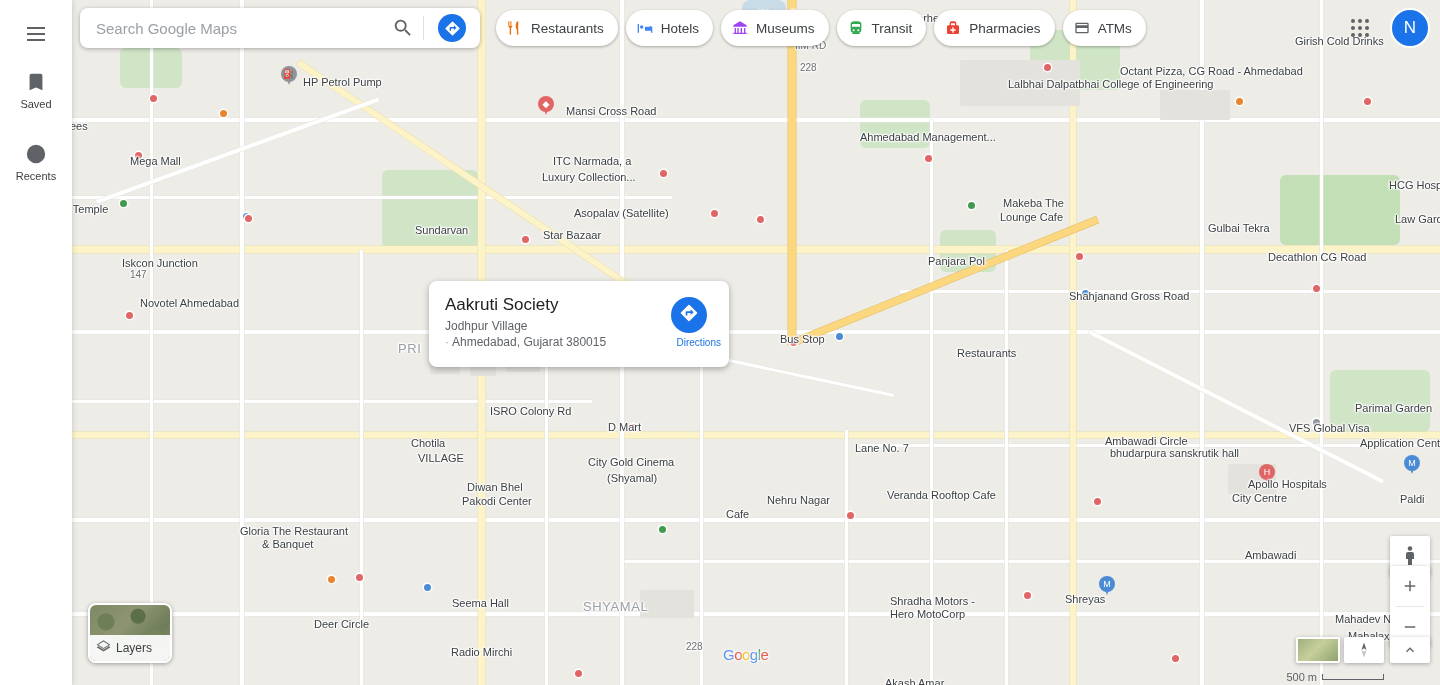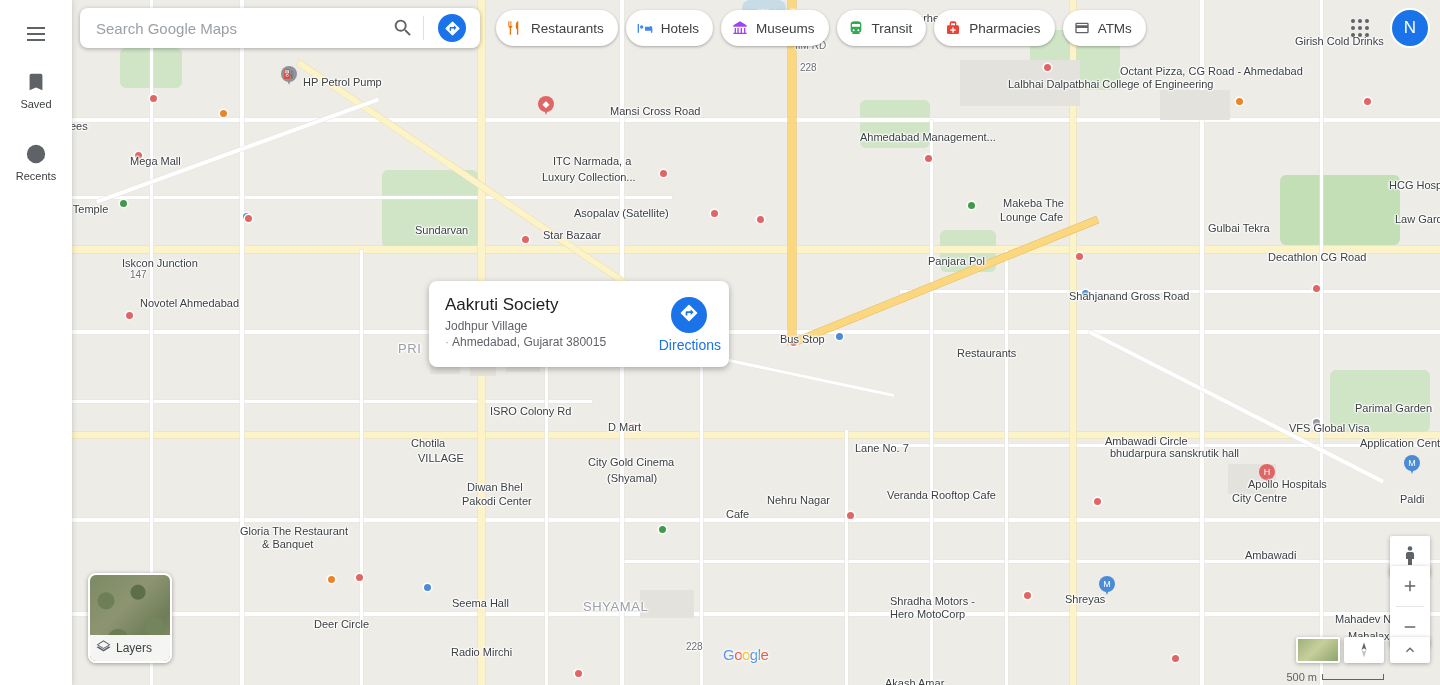--- a/index.html
+++ b/index.html
@@ -267,29 +267,29 @@
   .info-sub2 .dot { color: #9aa0a6; margin-right: 3px; }
   .dir-circle {
     position: absolute; right: 22px; top: 16px;
     width: 36px; height: 36px; border-radius: 50%;
     background: #1a73e8;
     display: flex; align-items: center; justify-content: center;
     color: #fff; cursor: pointer;
   }
   .dir-label {
     position: absolute; right: 8px; top: 56px;
-    font-size: 14px; color: #1a73e8;
+    font-size: 10px; color: #1a73e8;
     cursor: pointer;
   }
 
   
   .layers {
     position: absolute;
     left: 88px; bottom: 22px;
-    width: 84px; height: 90px;
+    width: 84px; height: 60px;
     border-radius: 8px;
     box-shadow: 0 1px 4px rgba(0,0,0,0.35);
     overflow: hidden;
     cursor: pointer;
     z-index: 35;
     border: 2px solid #fff;
     box-sizing: border-box;
   }
   .layers-img {
     position: absolute; inset: 0;
@@ -527,21 +527,21 @@
     <div class="poi-pin" style="left:1099px;top:576px;color:#4b8bd6;">
       <div class="head" style="background:#4b8bd6;"></div>
         <div class="tail"></div>
       <div class="glyph">M</div>
     </div>
 
     <div id="map-label-layer">
         <div class="maplabel area-lbl" style="left: 583px; top: 601px;">SHYAMAL</div>
         <div class="maplabel area-lbl" style="left: 440px; top: 346px;">AAKRUTI SOCIETY</div>
         <div class="maplabel area-lbl" style="left: 398px; top: 343px;">PRI</div>
-        <div class="maplabel poi" style="left: 566px; top: 105px; margin-left: 44px;">Mansi Cross Road</div>
+        <div class="maplabel poi" style="left: 566px; top: 105px;">Mansi Cross Road</div>
         <div class="maplabel poi" style="left: 303px; top: 76px;">HP Petrol Pump</div>
         <div class="maplabel poi" style="left: 553px; top: 155px;">ITC Narmada, a</div>
         <div class="maplabel poi" style="left: 542px; top: 171px;">Luxury Collection...</div>
         <div class="maplabel poi" style="left: 574px; top: 207px;">Asopalav (Satellite)</div>
         <div class="maplabel poi" style="left: 543px; top: 229px;">Star Bazaar</div>
         <div class="maplabel poi" style="left: 140px; top: 297px;">Novotel Ahmedabad</div>
         <div class="maplabel poi" style="left: 415px; top: 224px;">Sundarvan</div>
         <div class="maplabel poi" style="left: 588px; top: 456px;">City Gold Cinema</div>
         <div class="maplabel poi" style="left: 607px; top: 472px;">(Shyamal)</div>
         <div class="maplabel poi" style="left: 467px; top: 481px;">Diwan Bhel</div>

